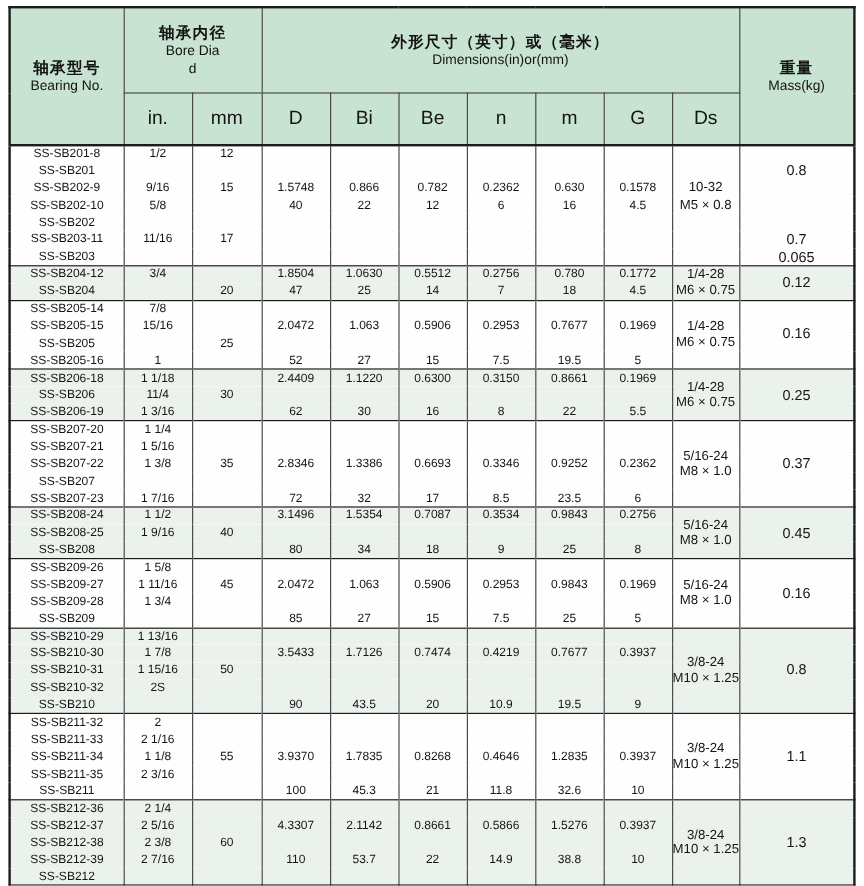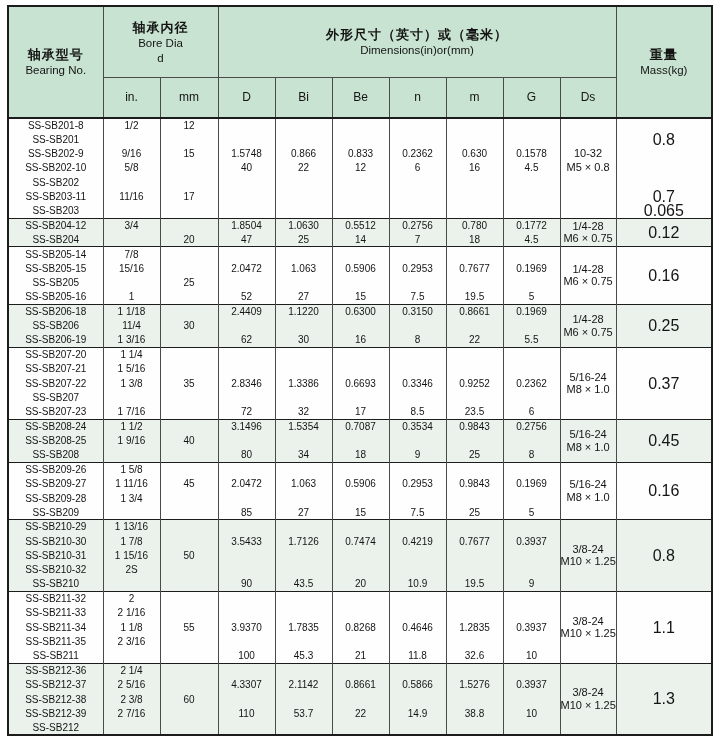--- a/index.html
+++ b/index.html
@@ -36,39 +36,39 @@
     border:1px solid var(--line);
     padding:12px;text-align:center;vertical-align:middle;
     font-weight:normal;
   }
   thead{border-bottom:2px solid var(--line-strong);}
   tr.h1{height:66px;}
   tr.h2{height:40px;}
   .zh{display:block;font-size:13px;font-weight:bold;line-height:17px;letter-spacing:1px;}
   .en{display:block;font-size:11.5px;font-weight:normal;line-height:15px;}
   .sub-d{display:block;font-size:11.5px;line-height:14px;}
-  .collbl{font-size:12px;margin-top:42px;}
+  .collbl{font-size:16px;margin-top:42px;}
 
   tbody.blk{border-top:1.5px solid var(--line-strong);}
   tbody td{
     padding:0;margin:0;
     height:14.37px;
     text-align:center;vertical-align:middle;
     font-size:10px;line-height:11px;
     border-left:1px solid var(--line);
     border-right:1px solid var(--line);
     background:var(--white-bg);
     white-space:nowrap;
     overflow:hidden;
   }
   tbody.green td{background:var(--green-bg);}
   td.c-name{font-size:10px;}
   td.c-ds{font-size:11px;}
   td.c-ds .ds-line{display:block;line-height:12.5px;text-align:center;}
-  td.c-mass{font-size:16px;}
+  td.c-mass{font-size:12px;}
 </style>
 </head>
 <body>
 
 <table class="spec">
   <colgroup>
     <col class="w-name">
       <col class="w-in">
       <col class="w-mm">
     <col class="w-dim">
@@ -138,21 +138,21 @@
         <td></td>
         <td class="c-ds"></td>
         <td class="c-mass">0.8</td>
       </tr>
       <tr>
         <td class="c-name">SS-SB202-9</td>
         <td>9/16</td>
         <td>15</td>
         <td>1.5748</td>
         <td>0.866</td>
-        <td>0.833</td>
+        <td>0.782</td>
         <td>0.2362</td>
         <td>0.630</td>
         <td>0.1578</td>
         <td class="c-ds">10-32</td>
         <td class="c-mass"></td>
       </tr>
       <tr>
         <td class="c-name">SS-SB202-10</td>
         <td>5/8</td>
         <td></td>

